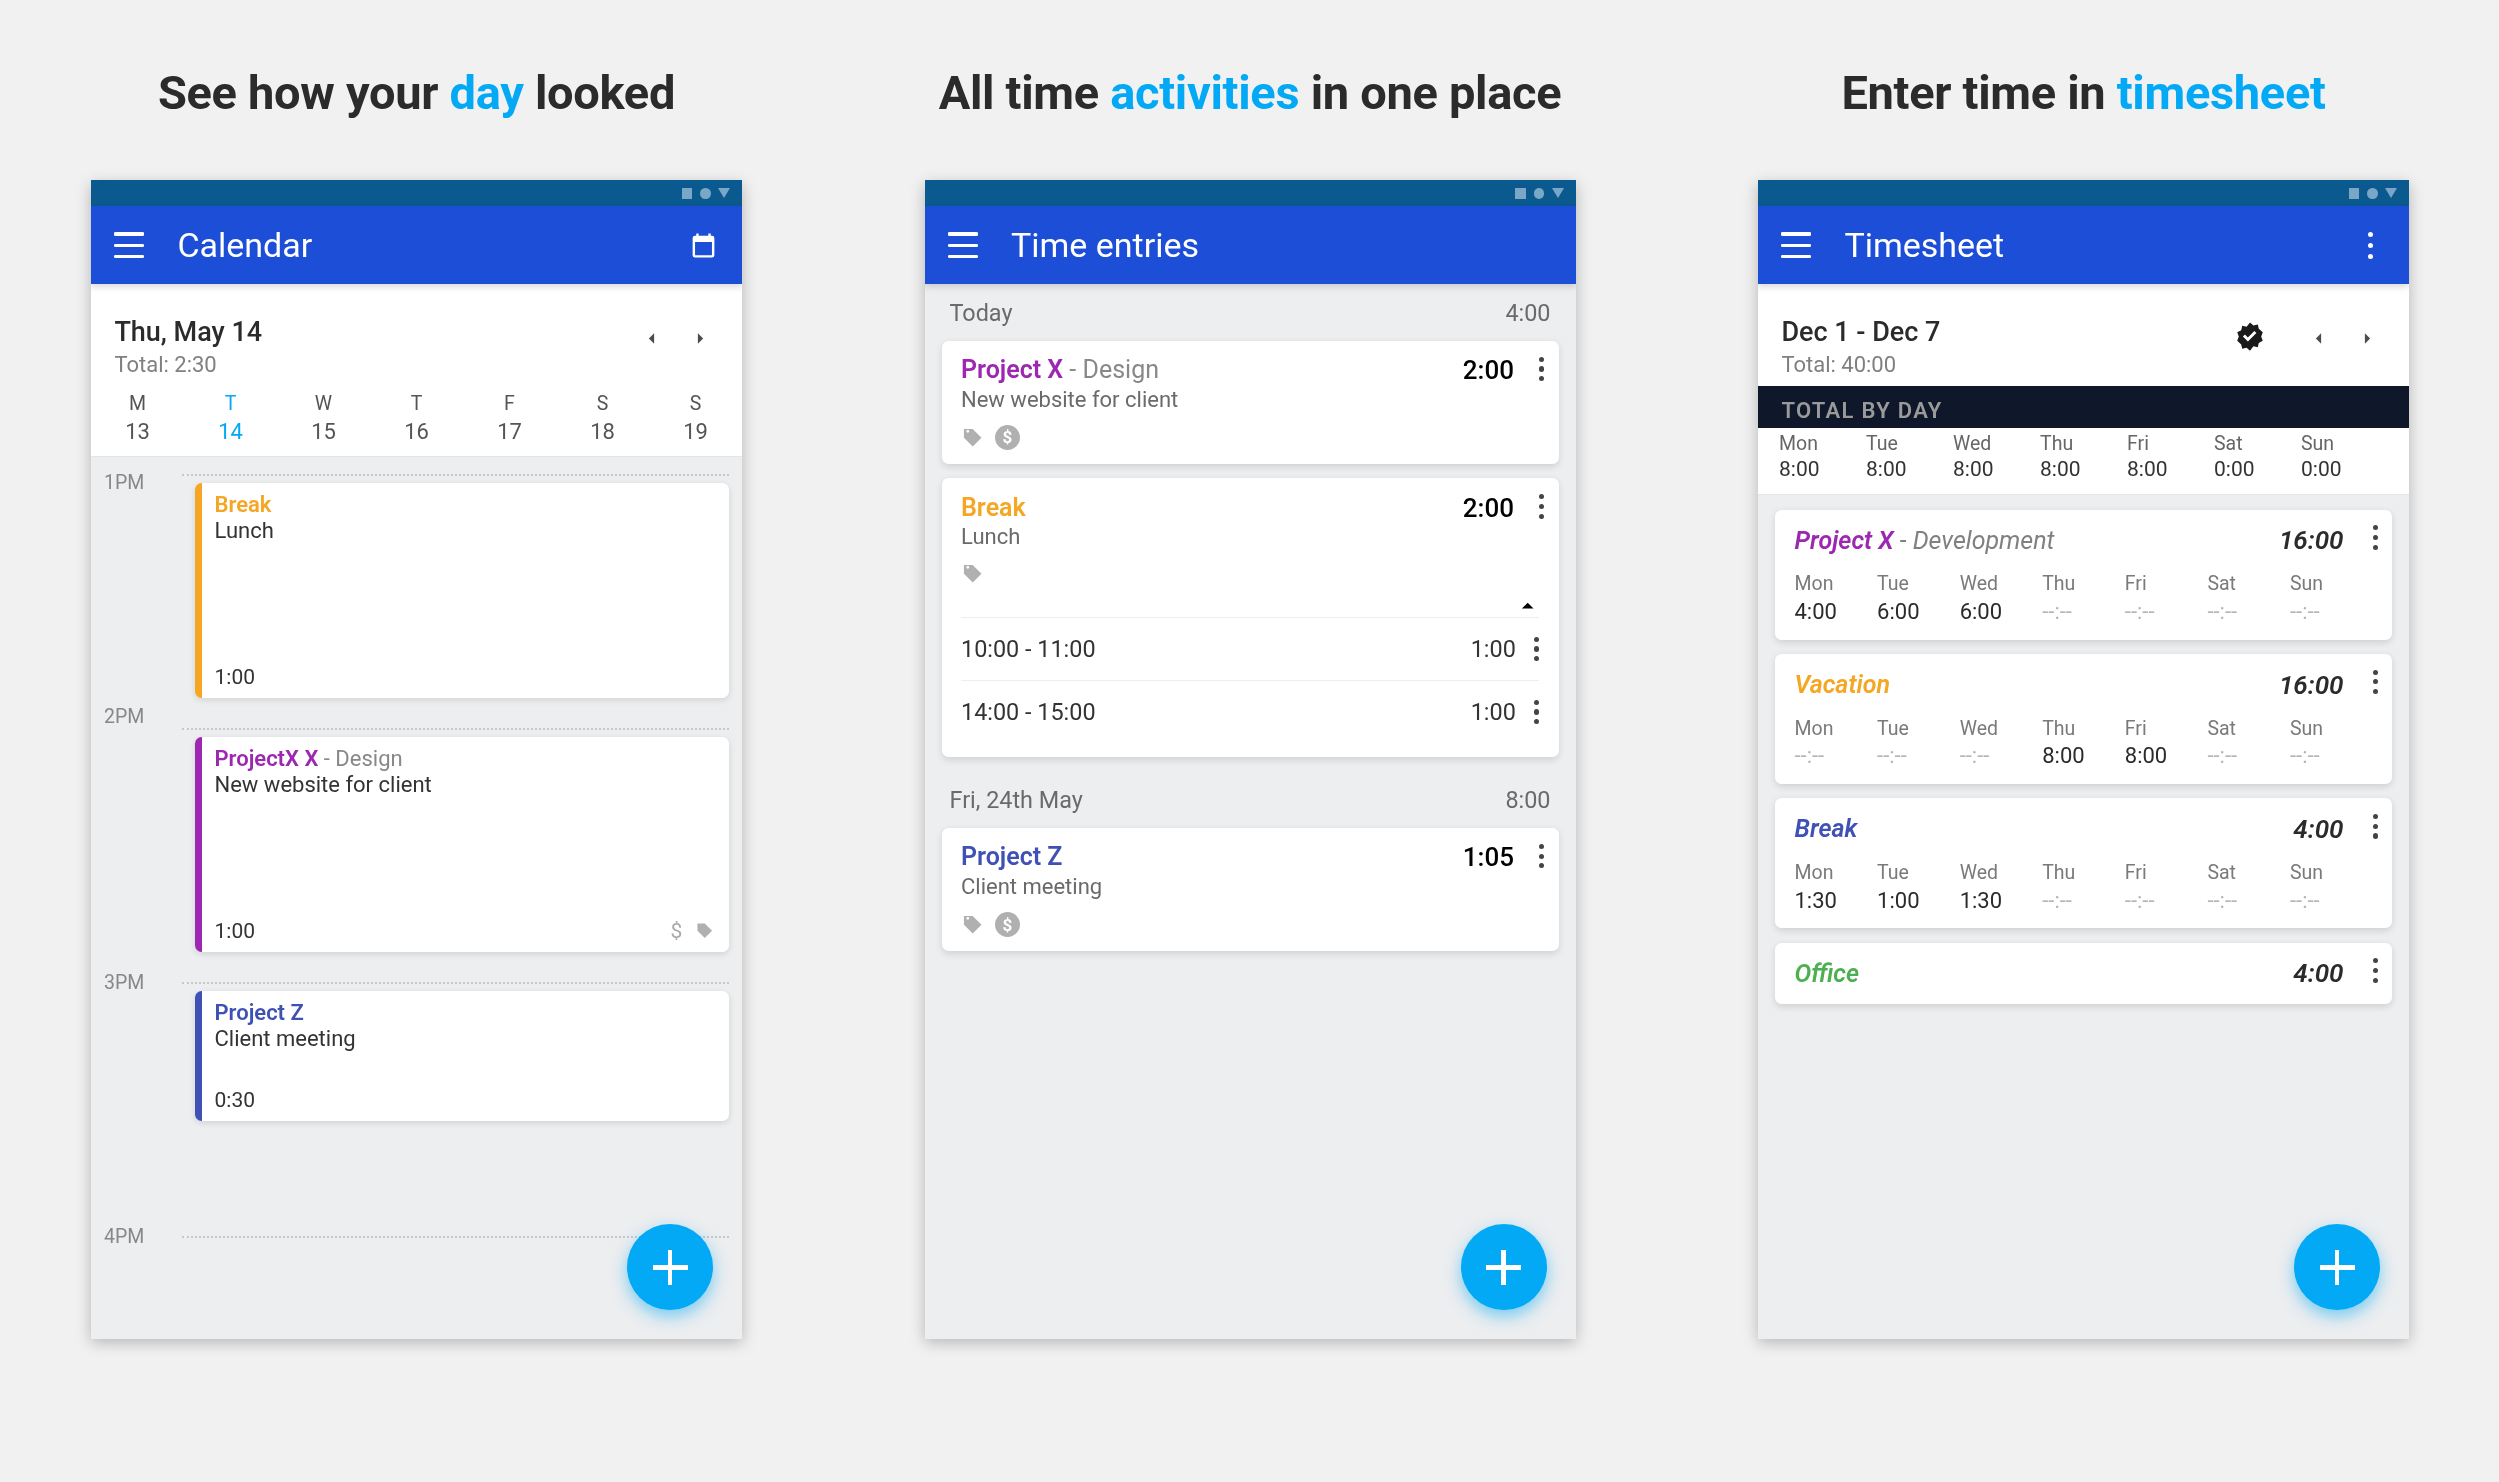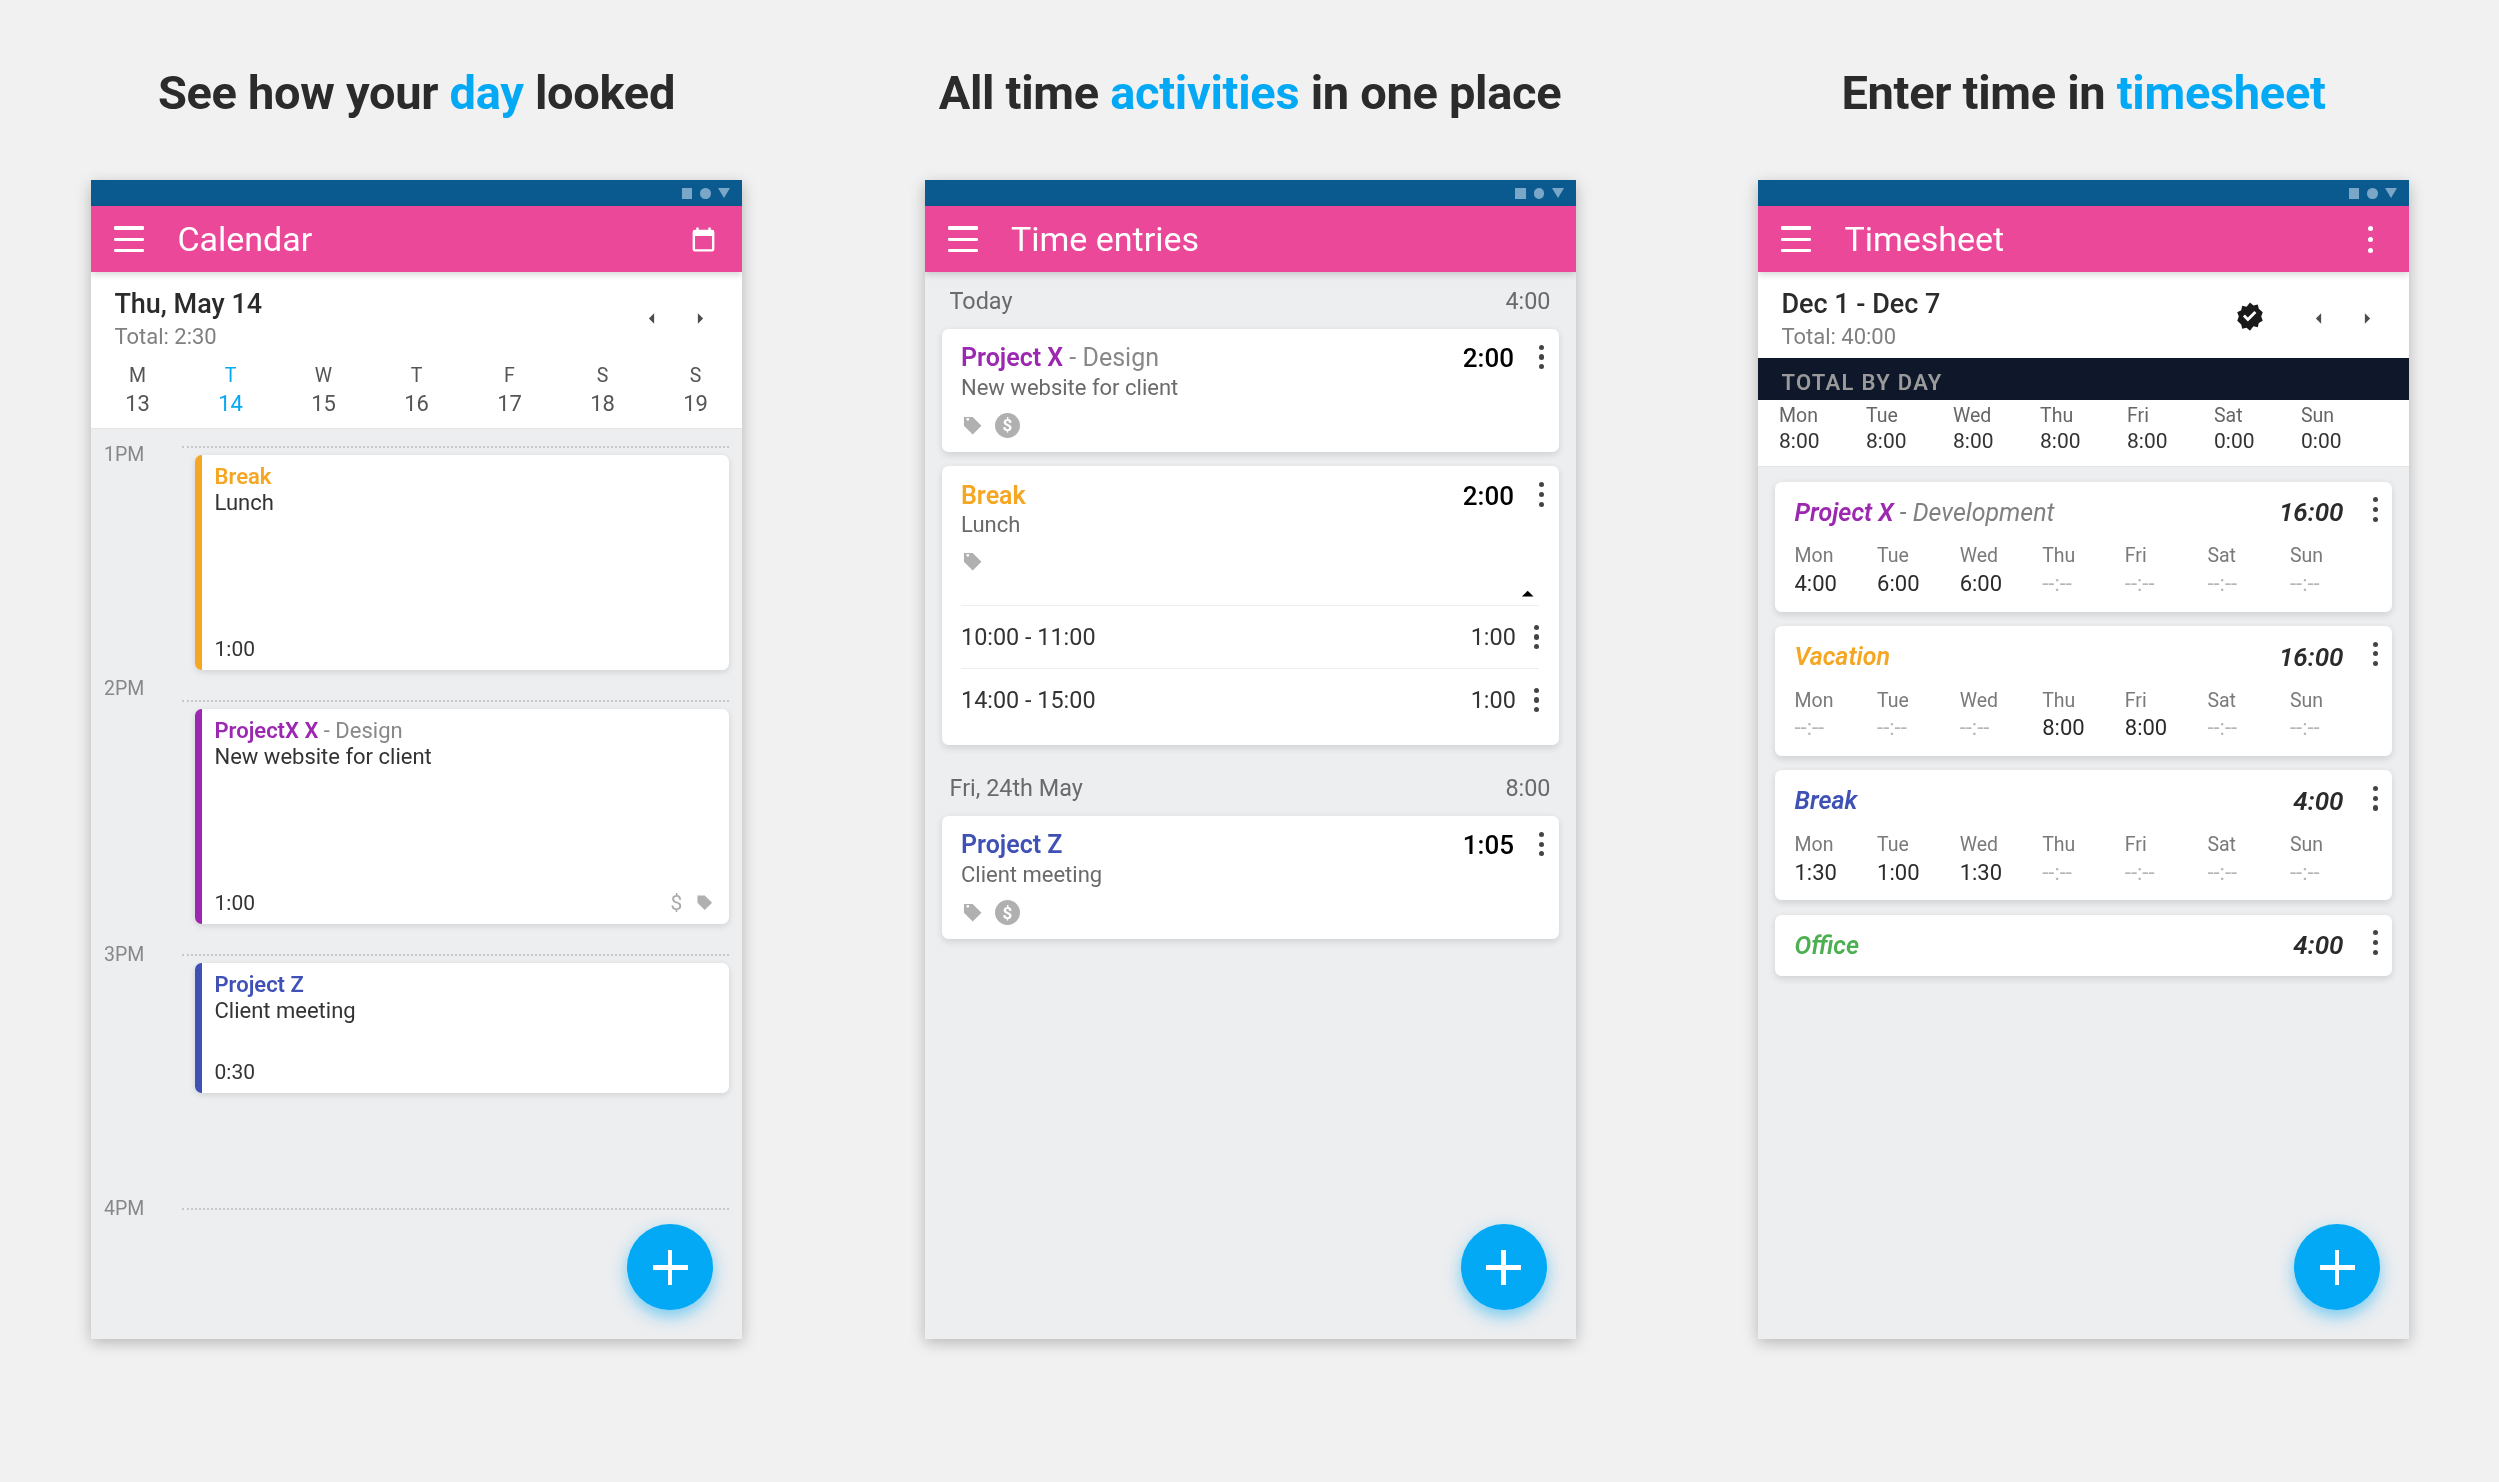--- a/index.html
+++ b/index.html
@@ -40,43 +40,43 @@
     justify-content: flex-end;
     align-items: center;
     padding-right: 11.7px;
     gap: 7.8px;
   }
   .statusbar .sb-sq { width: 10.4px; height: 10.4px; background: #7aa7c7; }
   .statusbar .sb-dot { width: 10.4px; height: 10.4px; background: #7aa7c7; border-radius: 50%; }
   .statusbar .sb-tri { width: 0; height: 0; border-left: 6.5px solid transparent; border-right: 6.5px solid transparent; border-top: 10.4px solid #7aa7c7; }
 
   .appbar {
-    height: 66px;
-    background: #ec4899;
+    height: 78px;
+    background: #1d4ed8;
     display: flex;
     align-items: center;
     padding: 0 23.4px;
     color: #fff;
     box-shadow: 0 2.6px 6.5px rgba(0,0,0,0.15);
     position:relative;
     z-index:2;
   }
   .hamburger { width: 30px; height: 26px; margin-right: 33px; cursor: pointer; display:flex; flex-direction:column; justify-content:space-between; }
   .hamburger span { display:block; height:3.3px; background:#fff; border-radius:1.3px; }
   .appbar-title { font-size: 34px; font-weight: 400; flex: 1; }
   .appbar-icon { width:31px; height:31px; display:flex; align-items:center; justify-content:center; cursor:pointer; }
   .appbar-icon svg { fill:#fff; }
 
   .subheader {
     background:#fff;
     padding: 15.6px 23.4px 9px;
     display:flex;
     align-items:center;
   }
-  .subheader .sh-left { flex:1; }
+  .subheader .sh-left { flex:1;margin-top:16px; }
   .sh-date { font-size:27px; color:#2b2b2b; font-weight:500; }
   .sh-total { font-size:22px; color:#808080; margin-top:3.9px; }
   .chev { width:36px; height:36px; display:flex;align-items:center;justify-content:center; cursor:pointer; margin-left:13px; color:#4d4d4d; }
   .chev svg { width:21px; height:21px; fill:currentColor; }
   .verified { width:36px; height:36px; display:flex;align-items:center;justify-content:center; margin-right:19.5px; }
   .verified svg { fill:#1a1a1a; }
 
   
   .weekrow {
     background:#fff;

